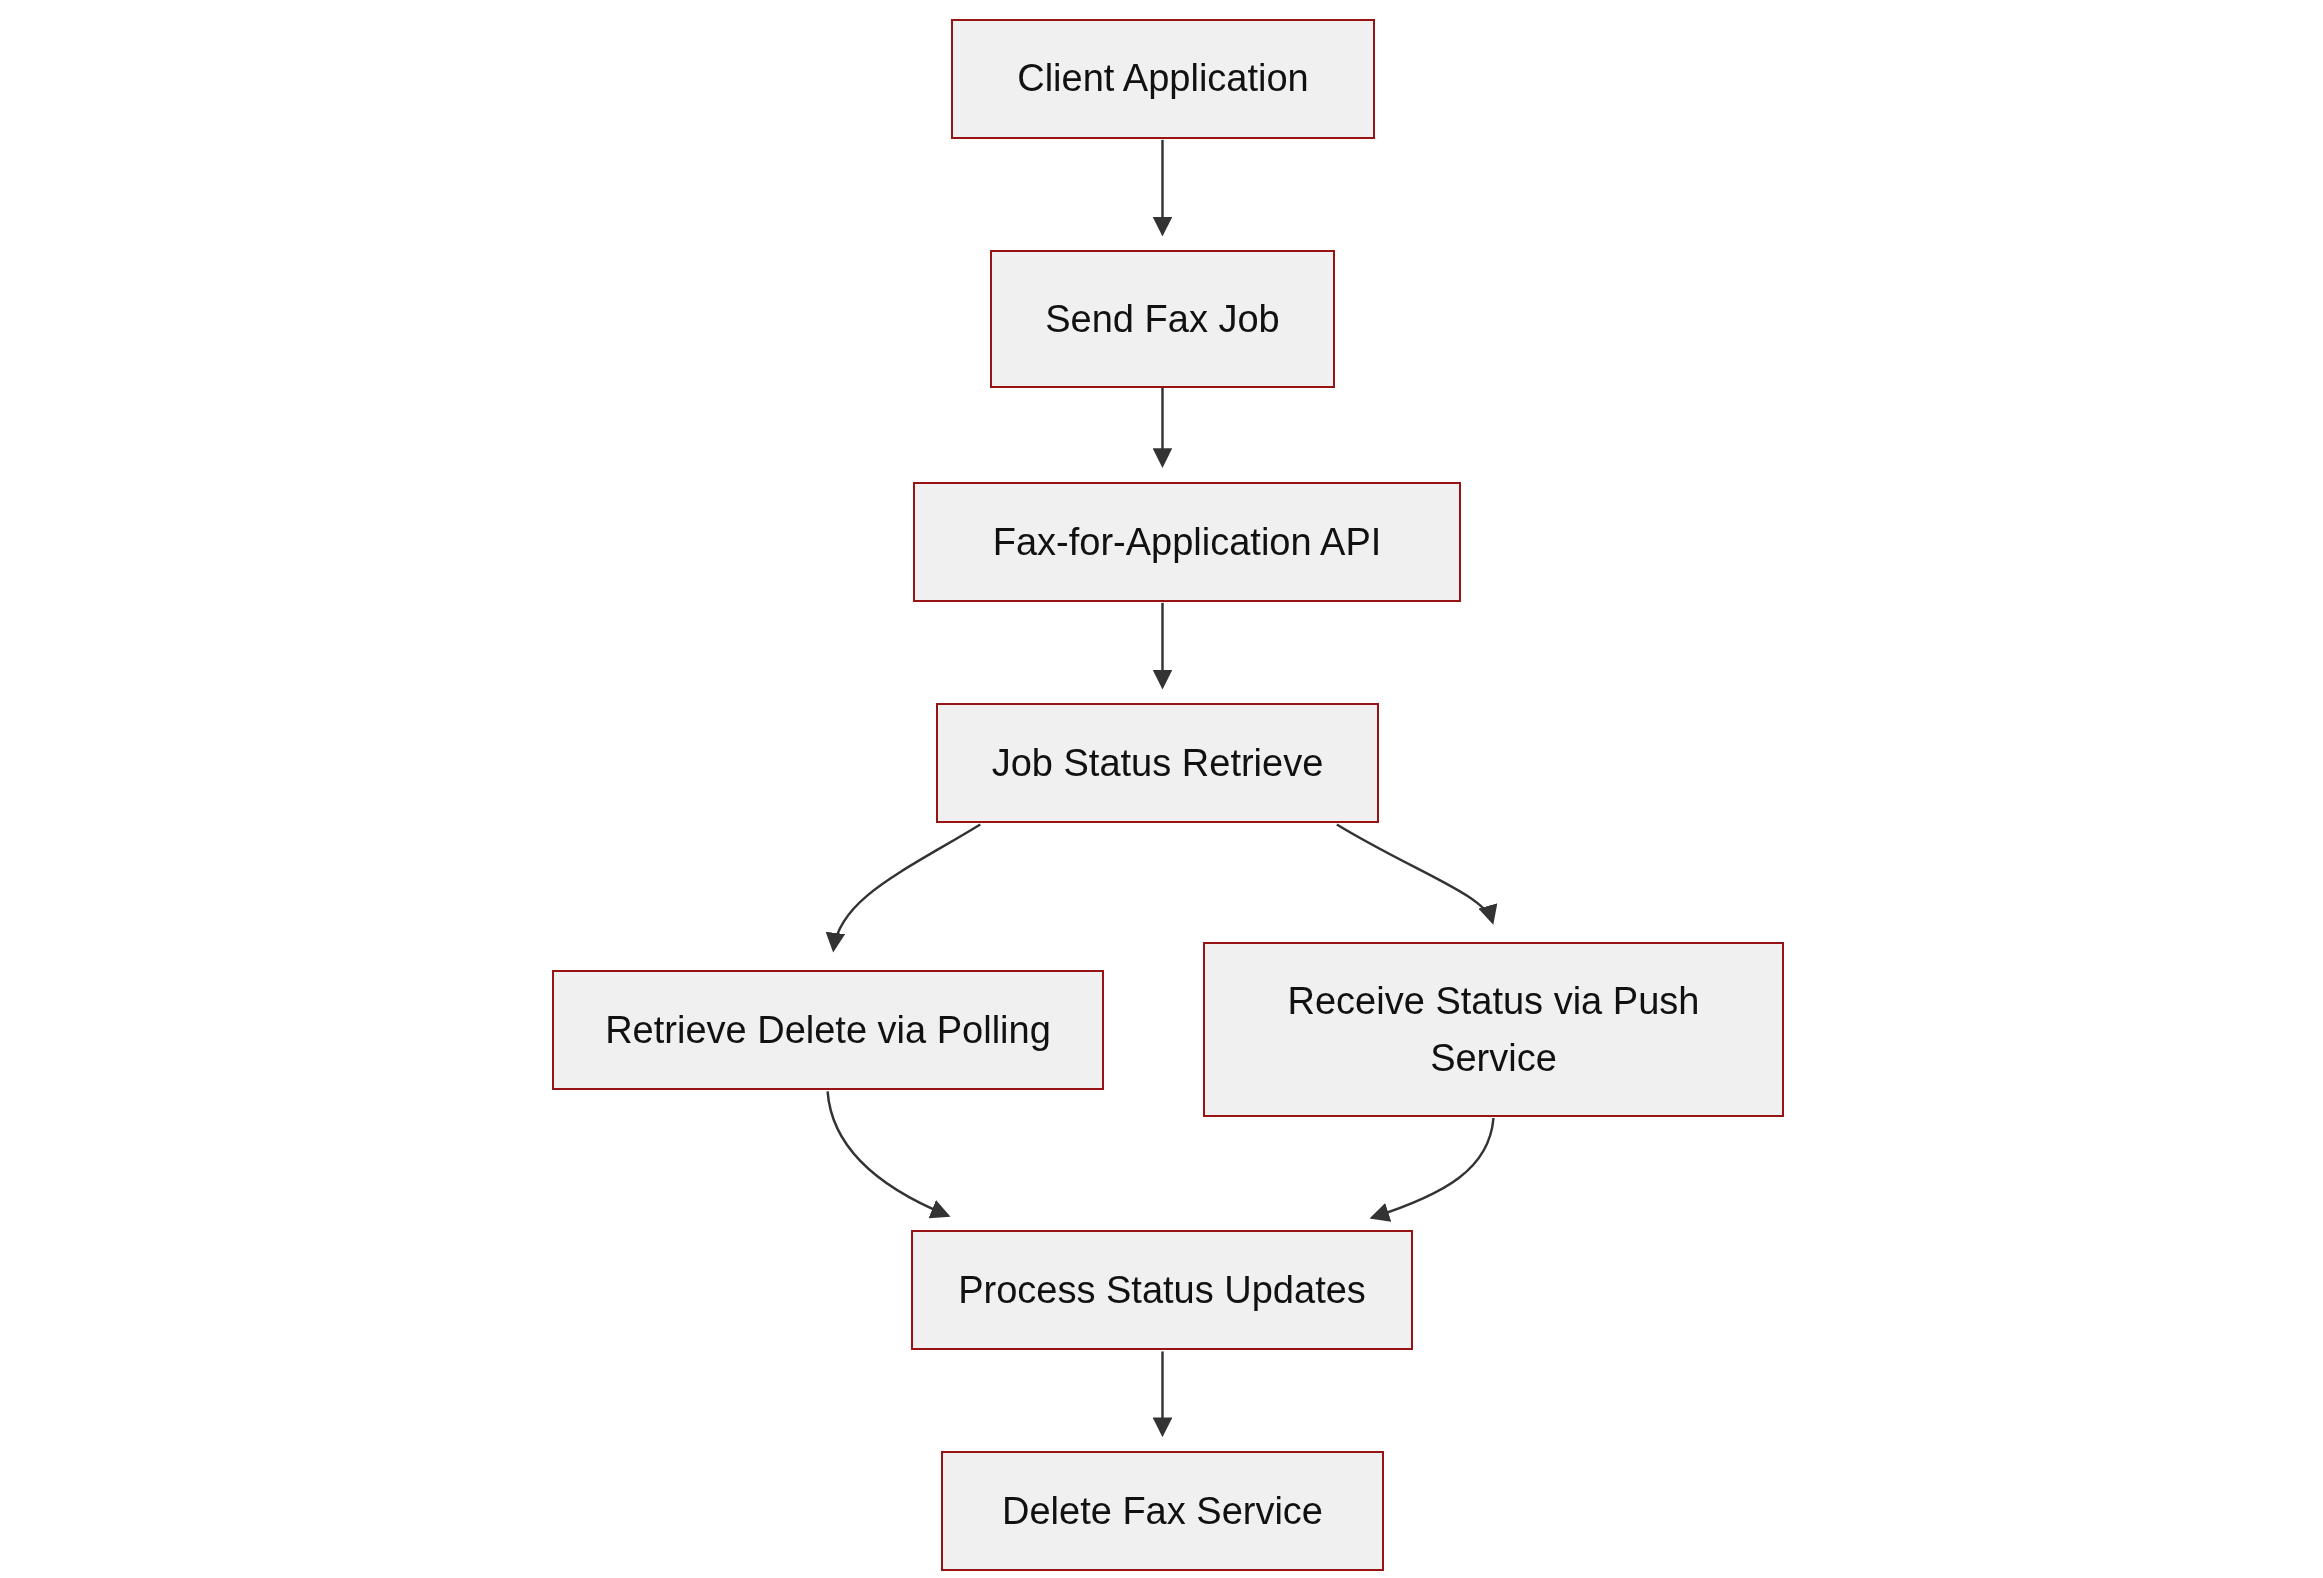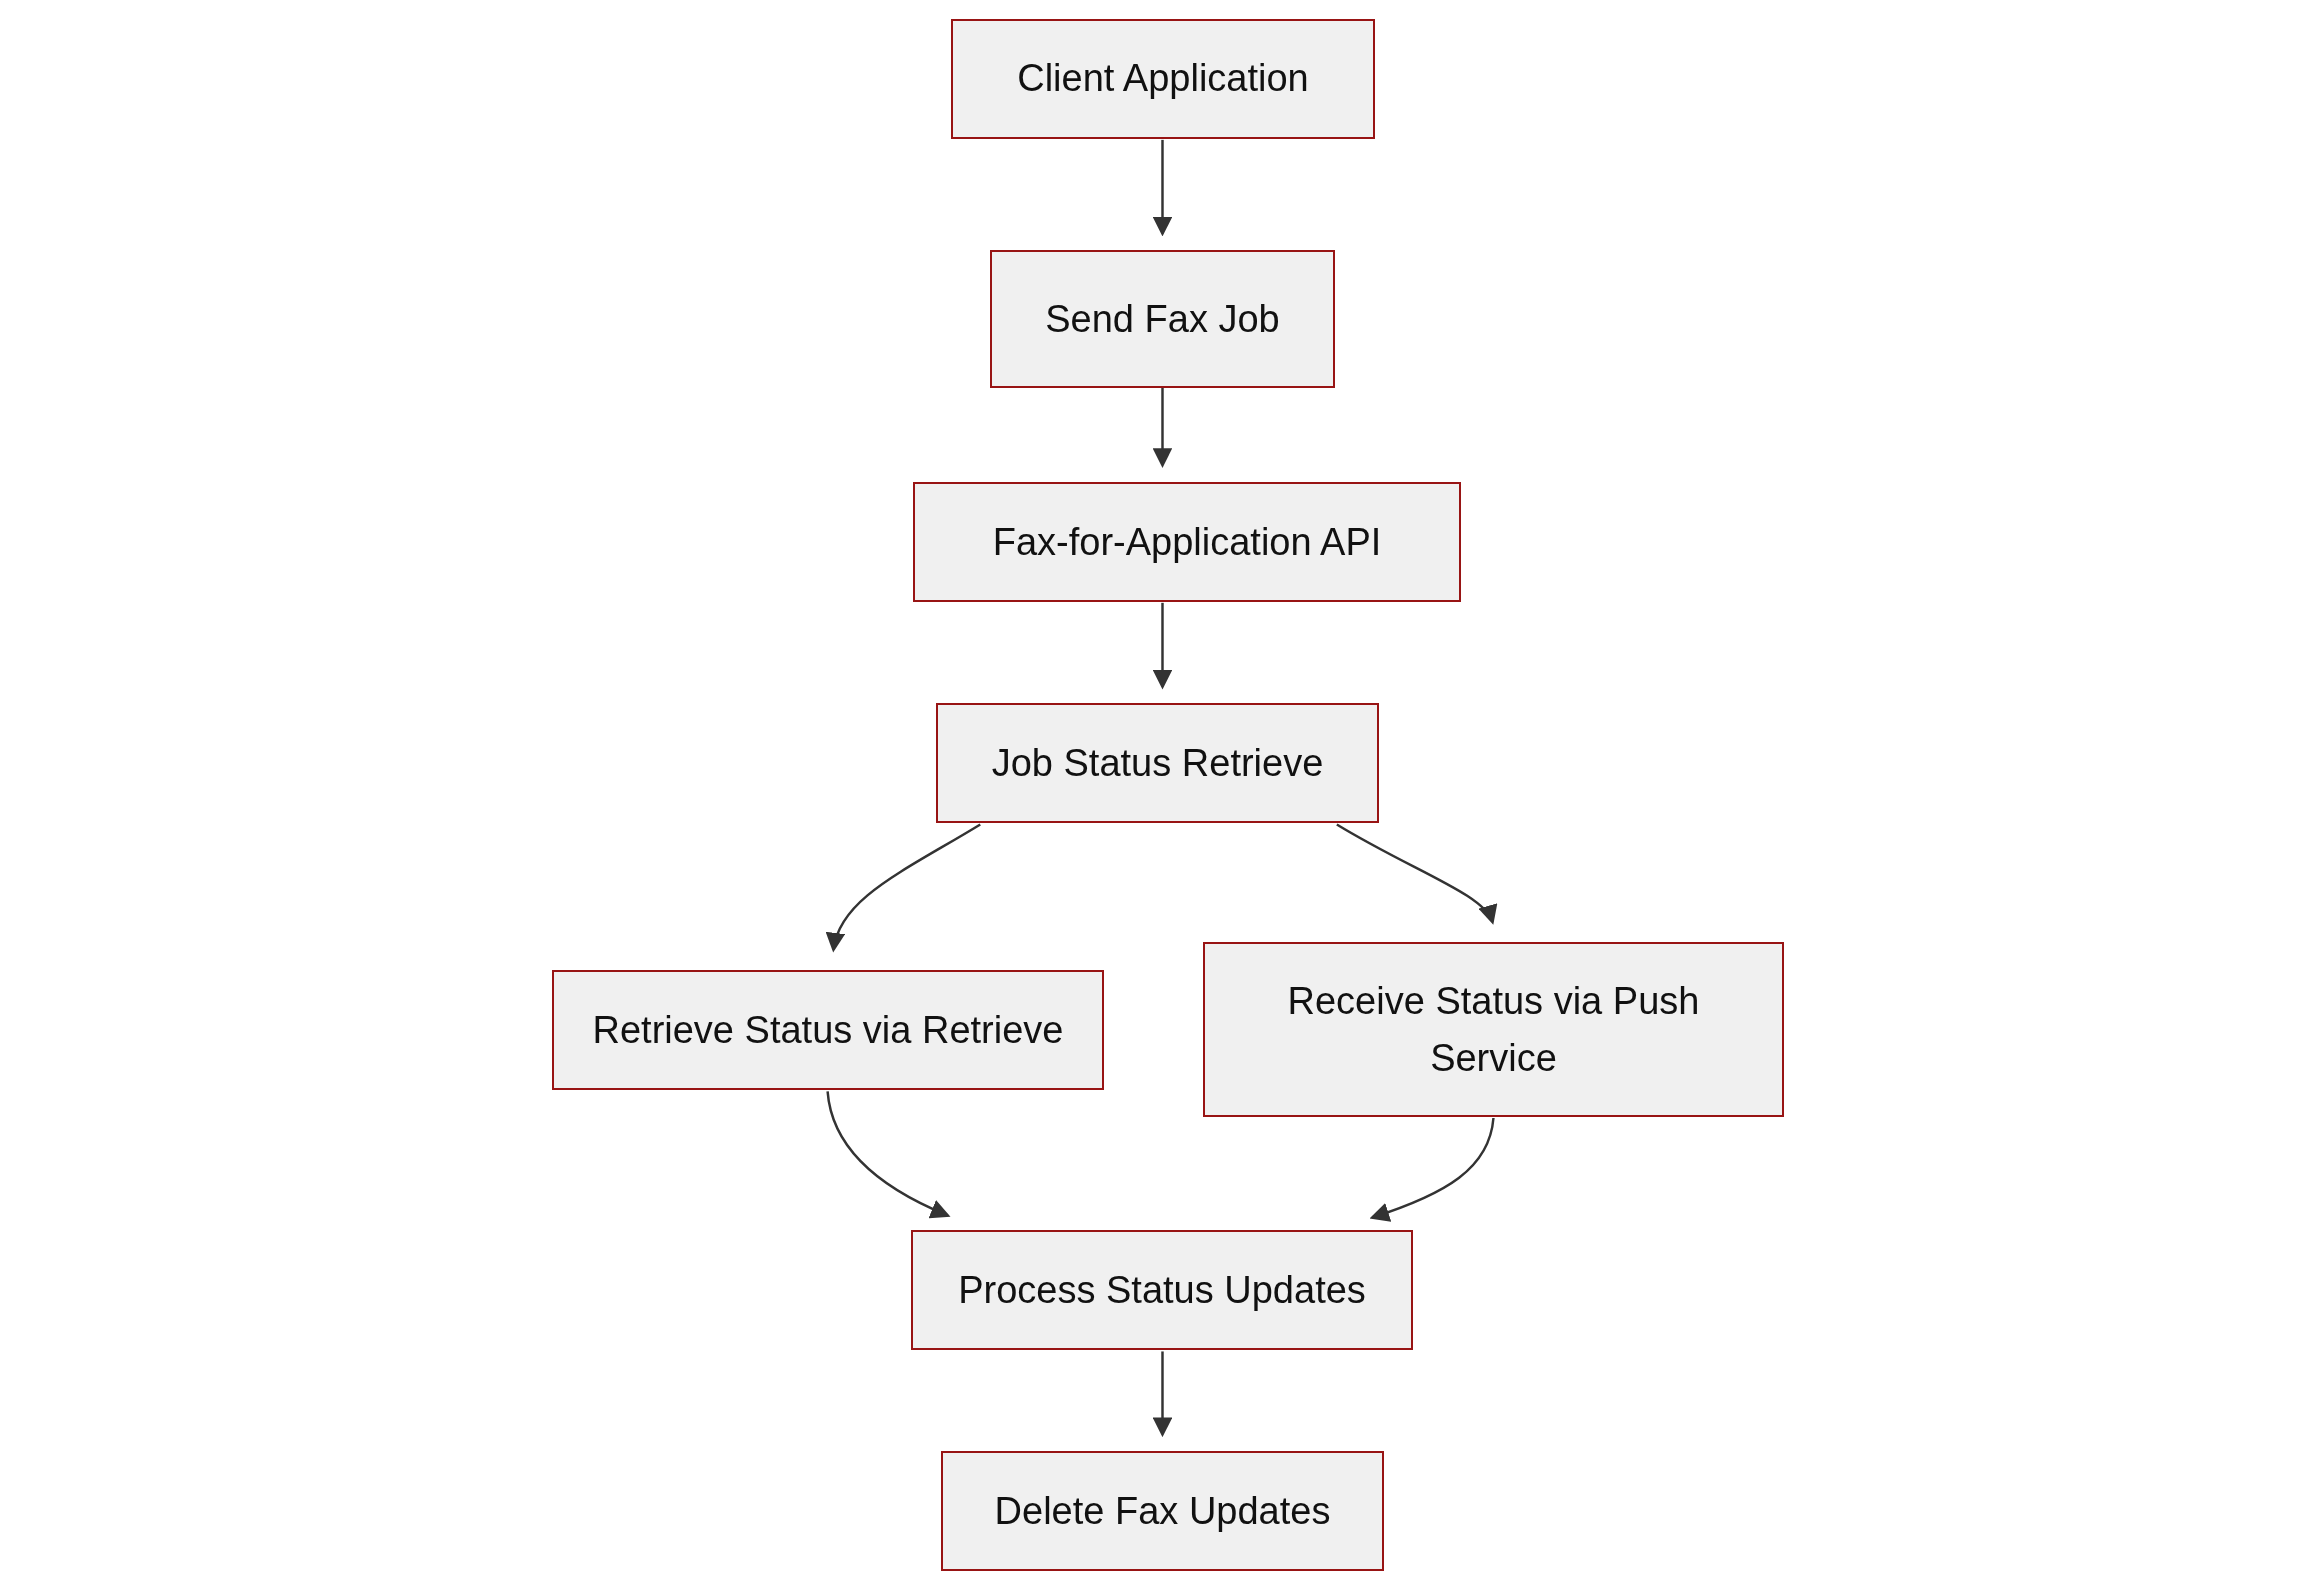--- a/index.html
+++ b/index.html
@@ -62,29 +62,29 @@
 
   <div class="node" style="left:913px;  top:482px;  width:548px; height:120px;">
     <span class="label">Fax-for-Application API</span>
   </div>
 
   <div class="node" style="left:936px;  top:703px;  width:443px; height:120px;">
     <span class="label">Job Status Retrieve</span>
   </div>
 
   <div class="node" style="left:552px;  top:970px;  width:552px; height:120px;">
-    <span class="label">Retrieve Status via Retrieve</span>
+    <span class="label">Retrieve Delete via Polling</span>
   </div>
 
   <div class="node" style="left:1203px; top:942px;  width:581px; height:175px;">
     <span class="label wrap">Receive Status via Push Service</span>
   </div>
 
   <div class="node" style="left:911px;  top:1230px; width:502px; height:120px;">
     <span class="label">Process Status Updates</span>
   </div>
 
   <div class="node" style="left:941px;  top:1451px; width:443px; height:120px;">
-    <span class="label">Delete Fax Updates</span>
+    <span class="label">Delete Fax Service</span>
   </div>
 
 </div>
 
 
 </body></html>

